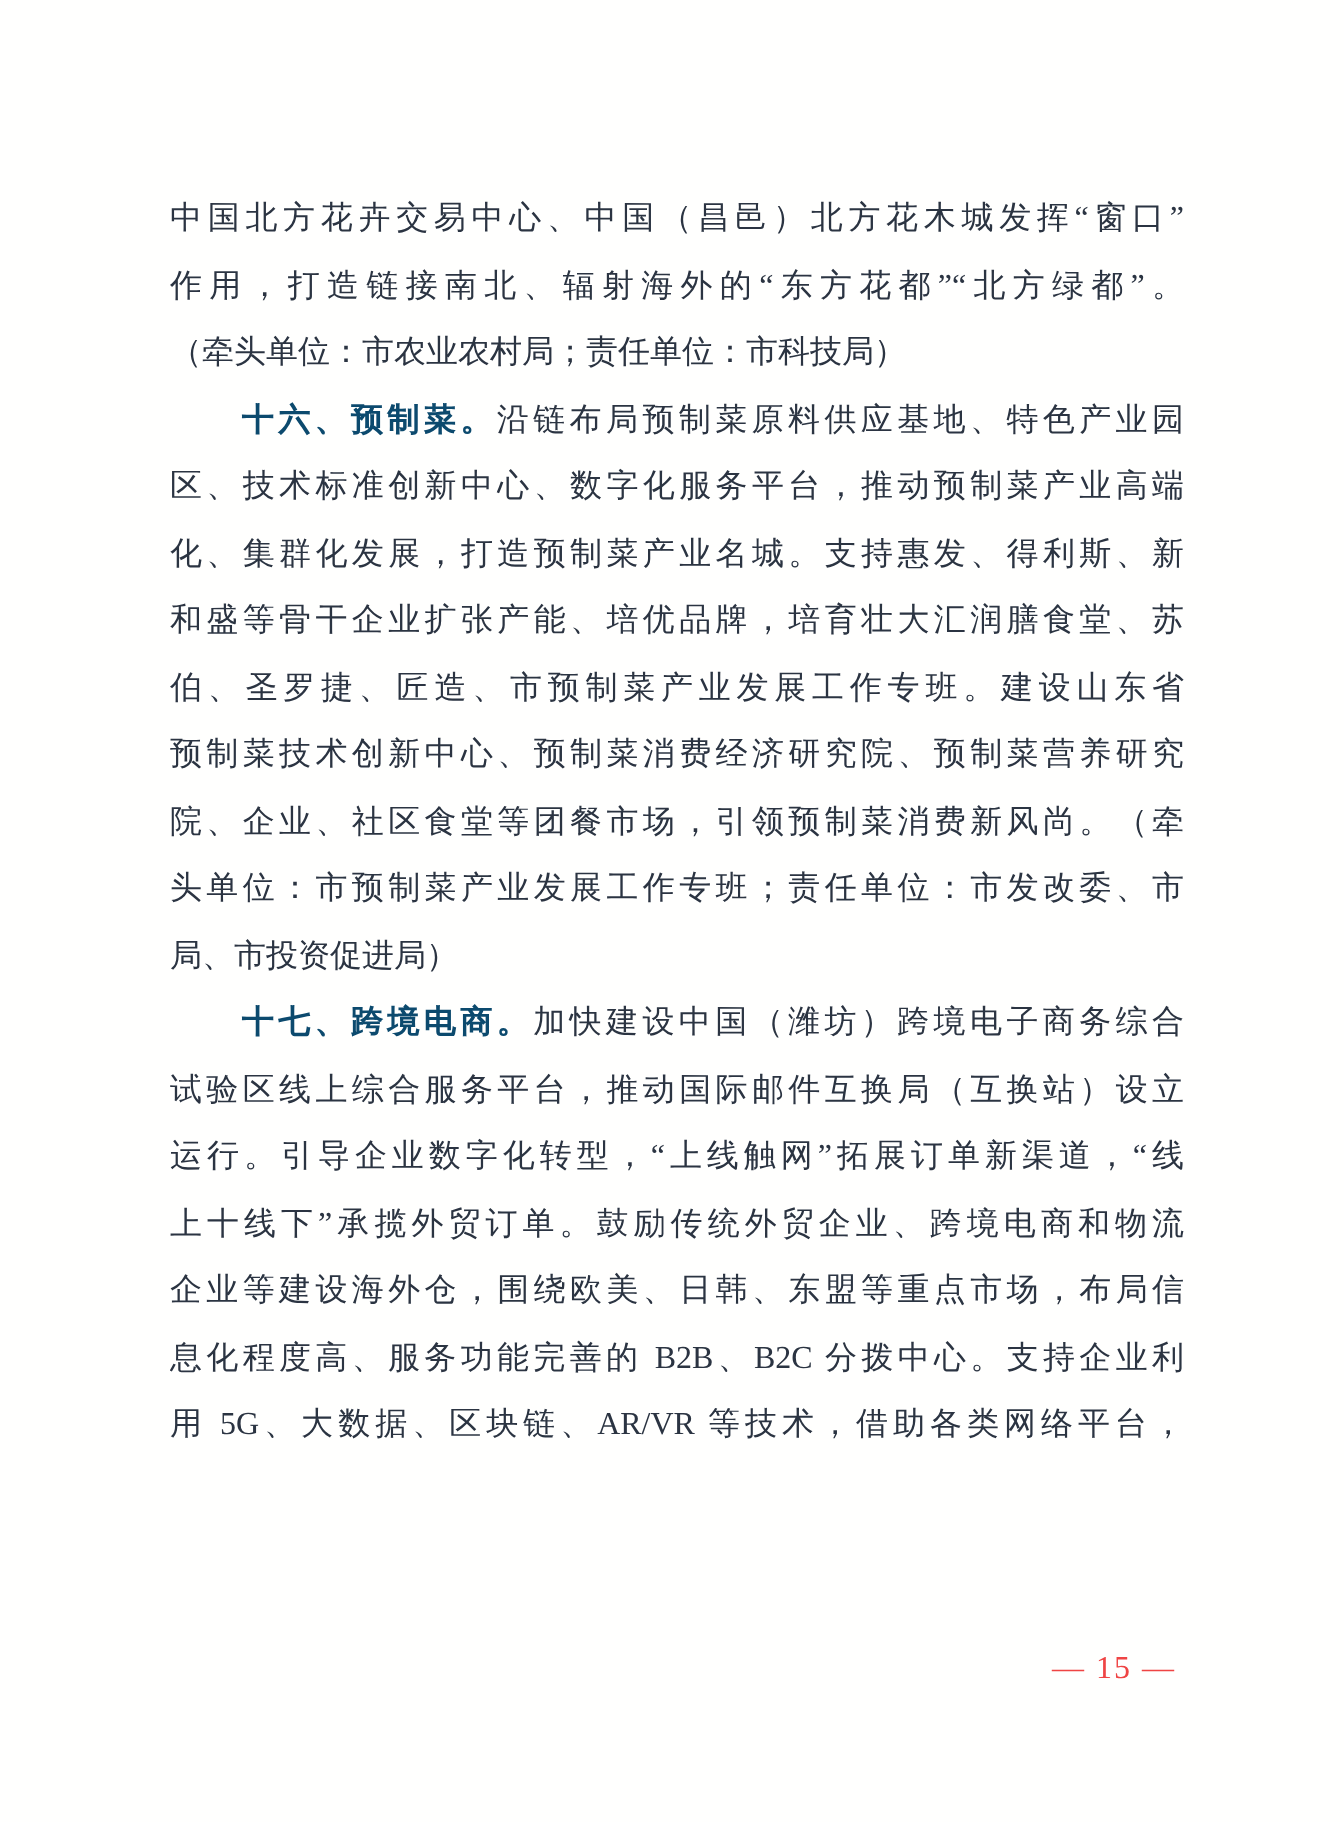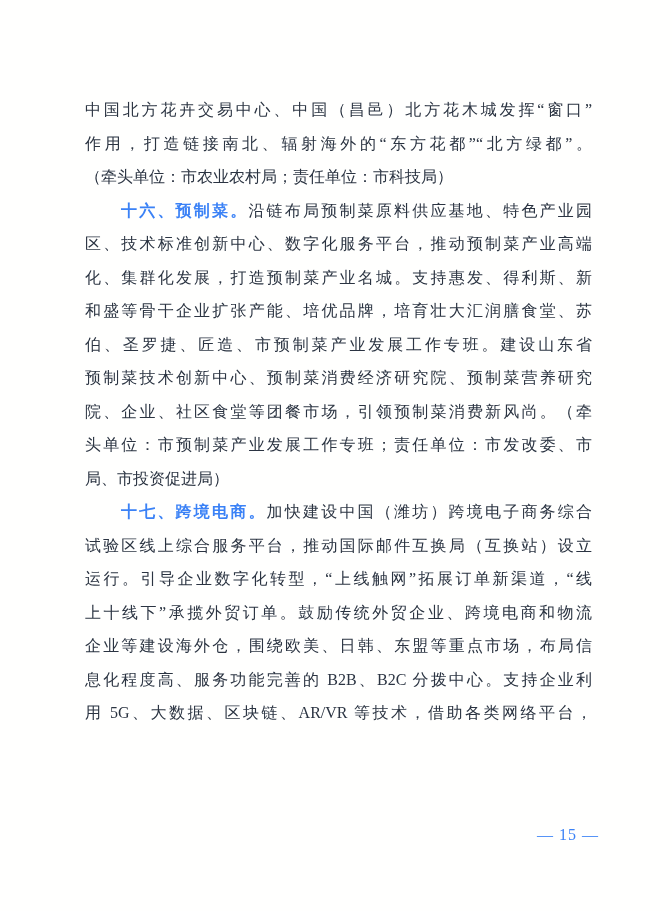--- a/index.html
+++ b/index.html
@@ -32,29 +32,29 @@
     white-space: nowrap;
     overflow: hidden;
   }
   .line.indent { text-indent: 36px; }
   .line.short {
     text-align-last: left;
     text-align: right;
   }
   .bold {
     font-weight: bold;
-    color: #3b82f6;
+    color: #0c4a6e;
   }
   .footer {
     position: absolute;
     top: 826px;
-    left: 522px;
+    left: 511px;
     width: 92px;
     font-size: 16px;
-    color: #3b82f6;
+    color: #ef4444;
     text-align: center;
     letter-spacing: 1px;
     white-space: nowrap;
   }
 </style>
 </head>
 <body>
 
 <div class="page">
 

